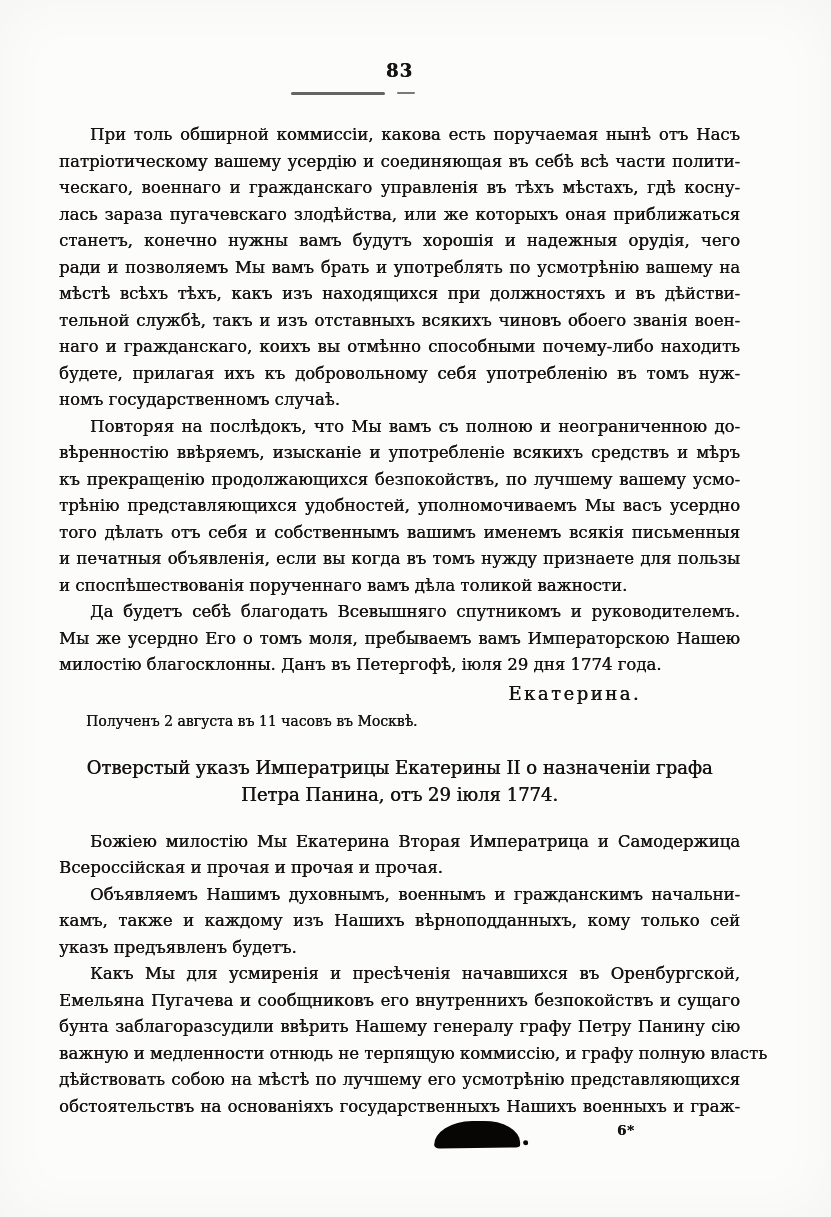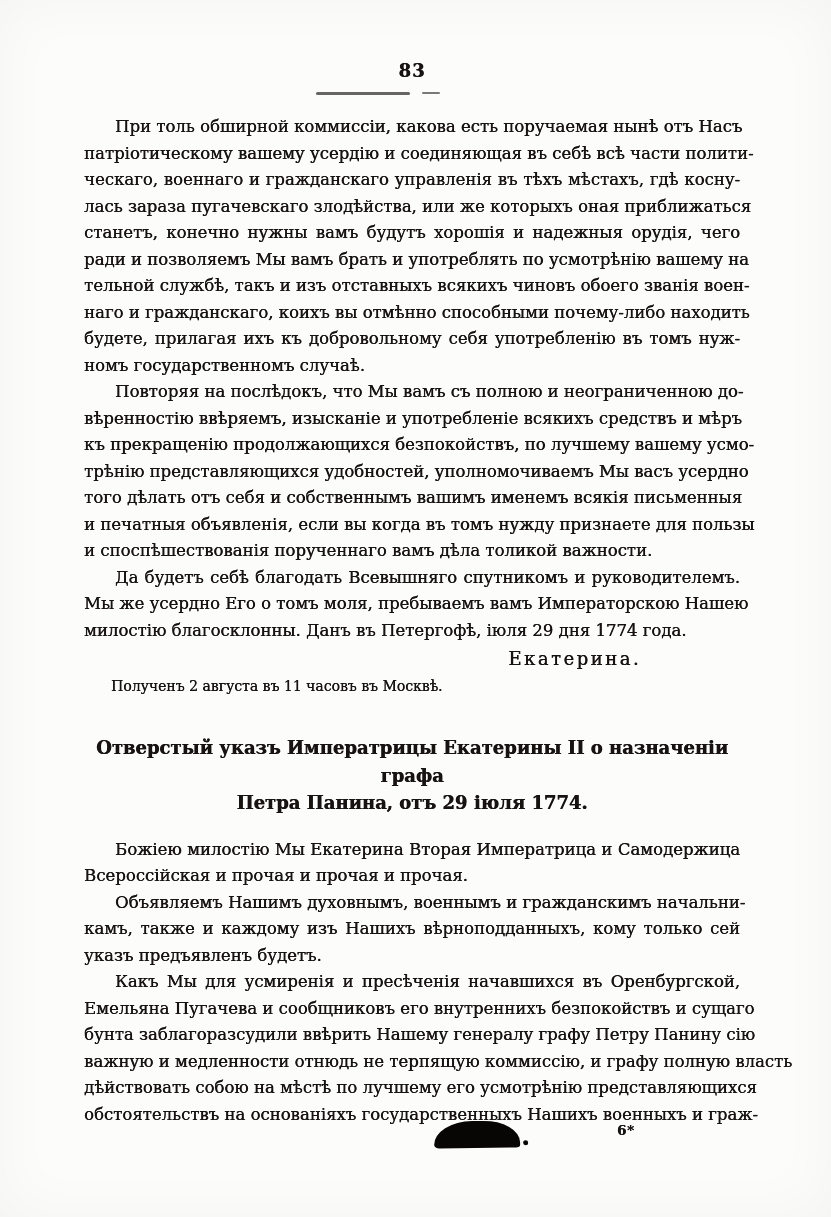--- a/index.html
+++ b/index.html
@@ -3,21 +3,21 @@
 <meta charset="utf-8">
 <style>
   html, body { margin: 0; padding: 0; background: #ffffff; }
   .page {
     position: relative;
     width: 831px;
     height: 1217px;
     margin: 0 auto;
     background: #fcfcfb;
     box-sizing: border-box;
-    padding: 60px 91px 0 84px;
+    padding: 60px 91px 0 59px;
     box-shadow: inset 0 0 60px rgba(0,0,0,0.035);
     font-family: "DejaVu Serif", "Liberation Serif", serif;
     color: #171310;
     overflow: hidden;
   }
   
   .running-head { position: relative; height: 40px; text-align: center; }
   .page-number {
     display: inline-block;
     font-size: 18px;
@@ -28,21 +28,21 @@
   }
   .rule-long {
     position: absolute; left: 232px; top: 32px;
     width: 94px; height: 3px; background: #4c4a48; border-radius: 2px; opacity: .85;
   }
   .rule-short {
     position: absolute; left: 338px; top: 32px;
     width: 18px; height: 2px; background: #5a5856; border-radius: 2px; opacity: .8;
   }
   
-  .text-block { margin-top: 14px; }
+  .text-block { margin-top: 22px; }
   .para { margin: 0; }
   .tline {
     font-size: 16.5px;
     line-height: 26.5px;
     text-align: justify;
     text-align-last: justify;
     white-space: nowrap;
     text-shadow: 0.35px 0.25px 0 #171310;
   }
   .tline-last { text-align: left; text-align-last: left; }
@@ -58,23 +58,23 @@
     text-shadow: 0.35px 0.25px 0 #171310;
   }
   .received-note {
     margin-top: 4px;
     margin-left: 27px;
     font-size: 14px;
     line-height: 20px;
     text-shadow: 0.3px 0.2px 0 #171310;
   }
   .doc-heading {
-    margin: 38px 0 20px 0;
+    margin: 23px 0 20px 0;
     font-size: 18px;
-    font-weight: bold;
+    font-weight: normal;
     text-align: center;
     line-height: 27.5px;
     text-shadow: 0.5px 0.35px 0 #171310;
   }
   .doc-heading .heading-line { display: block; }
   
   .ink-blot {
     position: absolute;
     left: 434px; top: 1121px;
     width: 86px; height: 27px;
@@ -111,20 +111,21 @@
   </header>
 
   <section class="text-block">
     <div class="para">
         <div class="tline">При толь обширной коммиссіи, какова есть поручаемая нынѣ отъ Насъ</div>
         <div class="tline">патріотическому вашему усердію и соединяющая въ себѣ всѣ части полити-</div>
         <div class="tline">ческаго, военнаго и гражданскаго управленія въ тѣхъ мѣстахъ, гдѣ косну-</div>
         <div class="tline">лась зараза пугачевскаго злодѣйства, или же которыхъ оная приближаться</div>
         <div class="tline">станетъ, конечно нужны вамъ будутъ хорошія и надежныя орудія, чего</div>
         <div class="tline">ради и позволяемъ Мы вамъ брать и употреблять по усмотрѣнію вашему на</div>
+        <div class="tline">мѣстѣ всѣхъ тѣхъ, какъ изъ находящихся при должностяхъ и въ дѣйстви-</div>
         <div class="tline">тельной службѣ, такъ и изъ отставныхъ всякихъ чиновъ обоего званія воен-</div>
         <div class="tline">наго и гражданскаго, коихъ вы отмѣнно способными почему-либо находить</div>
         <div class="tline">будете, прилагая ихъ къ добровольному себя употребленію въ томъ нуж-</div>
         <div class="tline tline-last">номъ государственномъ случаѣ.</div>
       </div>
     <div class="para">
         <div class="tline">Повторяя на послѣдокъ, что Мы вамъ съ полною и неограниченною до-</div>
         <div class="tline">вѣренностію ввѣряемъ, изысканіе и употребленіе всякихъ средствъ и мѣръ</div>
         <div class="tline">къ прекращенію продолжающихся безпокойствъ, по лучшему вашему усмо-</div>
         <div class="tline">трѣнію представляющихся удобностей, уполномочиваемъ Мы васъ усердно</div>

